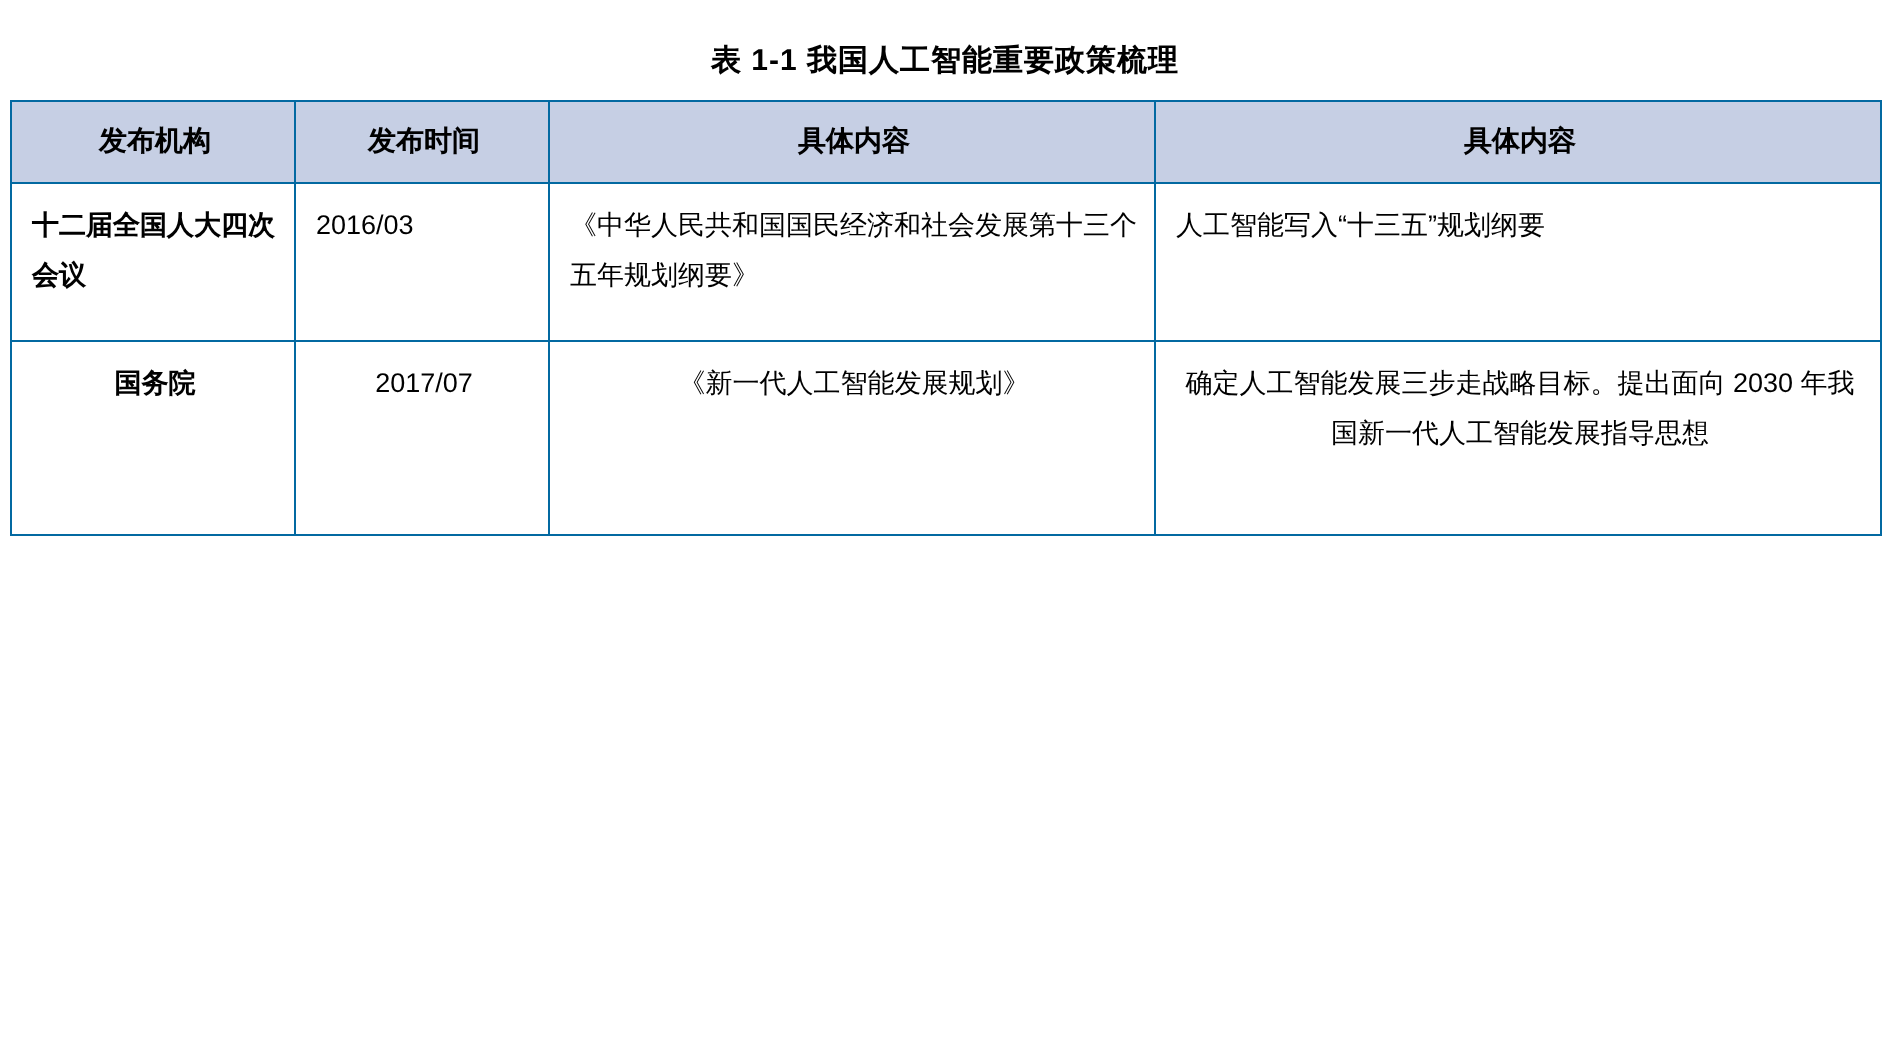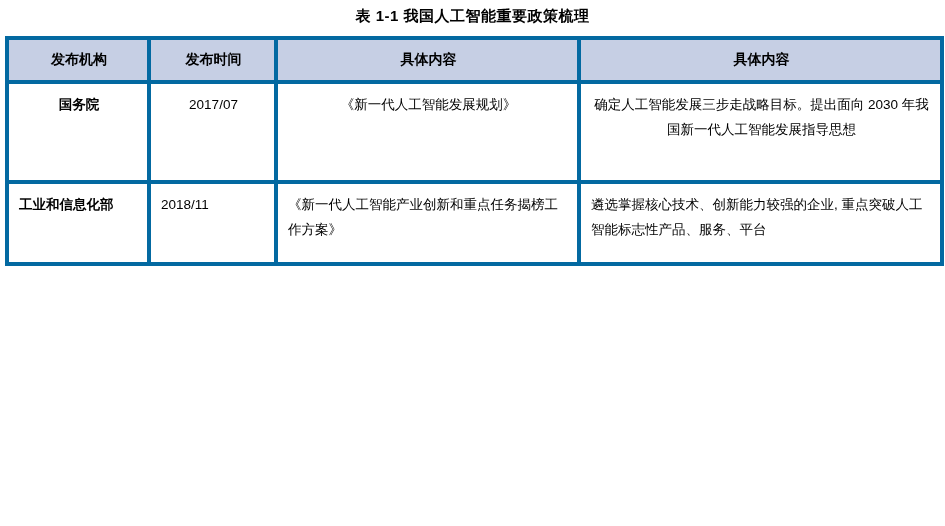--- a/index.html
+++ b/index.html
@@ -18,32 +18,32 @@
     width: 945px;
     height: 526px;
     position: relative;
     box-sizing: border-box;
   }
   .table-title {
     text-align: center;
     font-size: 15px;
     font-weight: bold;
     letter-spacing: 0.5px;
-    padding: 7px 0 10px 0;
+    padding: 21px 0 10px 0;
     color: #000;
   }
   table.policy-table {
     border-collapse: collapse;
     width: 935px;
     margin: 0 5px;
     table-layout: fixed;
   }
   table.policy-table th,
   table.policy-table td {
-    border: 4px solid #0369a1;
+    border: 1px solid #0369a1;
     vertical-align: top;
     padding: 9px 8px 9px 10px;
     font-size: 13.5px;
     line-height: 1.85;
   }
   table.policy-table thead th {
     background: #c6cfe4;
     text-align: center;
     font-weight: bold;
     font-size: 14px;
@@ -93,28 +93,28 @@
     </colgroup>
     <thead>
       <tr>
         <th>发布机构</th>
         <th>发布时间</th>
         <th>具体内容</th>
         <th>具体内容</th>
       </tr>
     </thead>
     <tbody>
+      <tr class="r0">
+        <td class="agency">十二届全国人大四次会议</td>
+        <td class="date">2016/03</td>
+        <td class="policy">《中华人民共和国国民经济和社会发展第十三个五年规划纲要》</td>
+        <td class="content">人工智能写入“十三五”规划纲要</td>
+      </tr>
       <tr class="r2">
         <td class="agency">国务院</td>
         <td class="date">2017/07</td>
         <td class="policy">《新一代人工智能发展规划》</td>
         <td class="content">确定人工智能发展三步走战略目标。提出面向 2030 年我国新一代人工智能发展指导思想</td>
-      </tr>
-      <tr class="r3">
-        <td class="agency">工业和信息化部</td>
-        <td class="date">2018/11</td>
-        <td class="policy">《新一代人工智能产业创新和重点任务揭榜工作方案》</td>
-        <td class="content">遴选掌握核心技术、创新能力较强的企业, 重点突破人工智能标志性产品、服务、平台</td>
       </tr>
     </tbody>
   </table>
 
 </div>
 
 </body></html>

